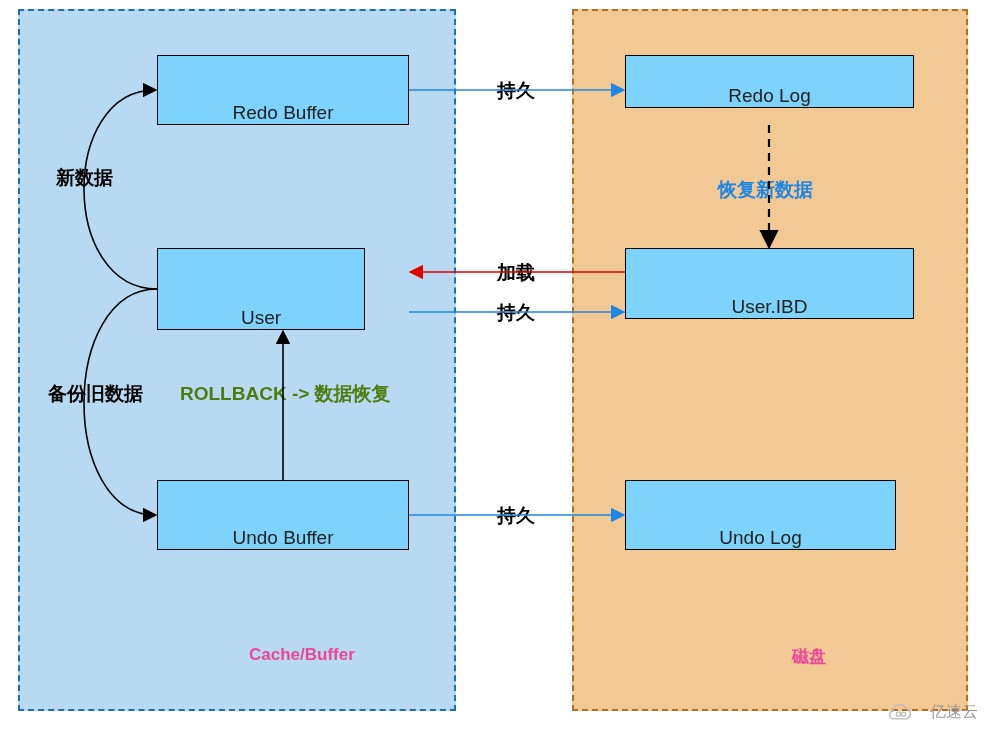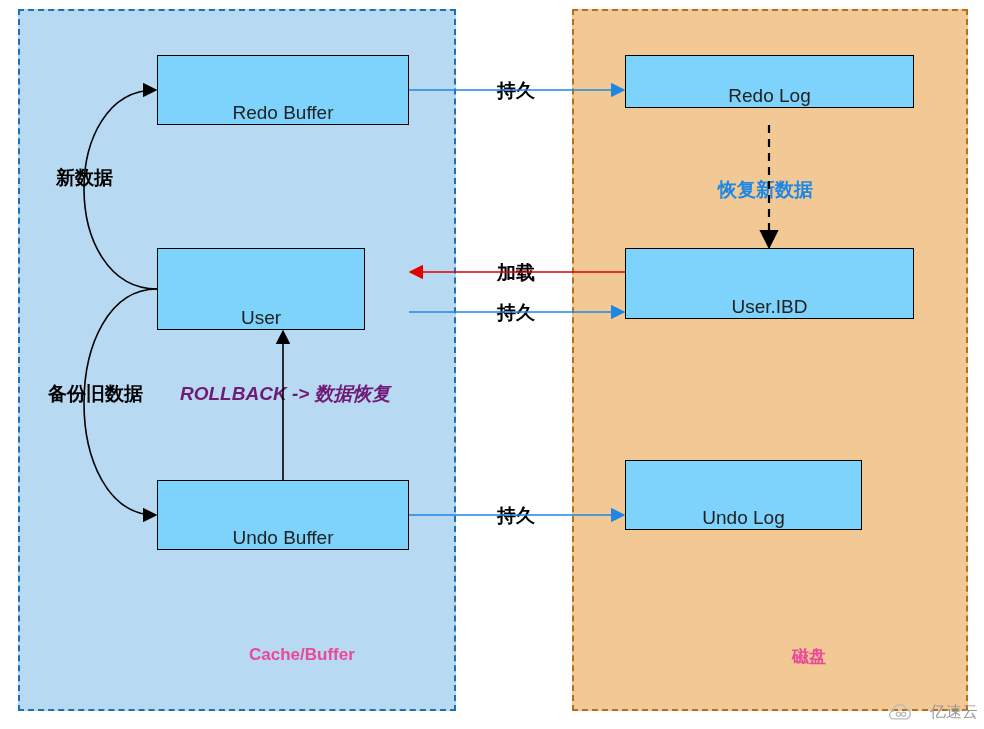--- a/index.html
+++ b/index.html
@@ -82,30 +82,30 @@
 <div class="node" style="left:157px; top:480px; width:252px; height:70px;">
     <span>Undo Buffer</span>
   </div>
 
 <div class="node" style="left:625px; top:55px;  width:289px; height:53px;">
     <span>Redo Log</span>
   </div>
 <div class="node" style="left:625px; top:248px; width:289px; height:71px;">
     <span>User.IBD</span>
   </div>
-<div class="node" style="left:625px; top:460px; width:237px; height:70px;">
+<div class="node" style="left:625px; top:480px; width:271px; height:70px;">
     <span>Undo Log</span>
   </div>
 
 <div class="region-label" style="left:205px; top:645px;">Cache/Buffer</div>
 <div class="region-label" style="left:748px; top:645px;">磁盘</div>
 
 <div class="edge-label" style="left:56px;  top:165px;">新数据</div>
 <div class="edge-label" style="left:48px;  top:381px;">备份旧数据</div>
-<div class="edge-label" style="left:180px; top:381px; color:#701a75;font-style:italic;">ROLLBACK -&gt; 数据恢复</div>
+<div class="edge-label" style="left:180px; top:381px; color:#4d7c0f;">ROLLBACK -&gt; 数据恢复</div>
 
 <div class="edge-label" style="left:497px; top:78px;">持久</div>
 <div class="edge-label" style="left:497px; top:260px;">加载</div>
 <div class="edge-label" style="left:497px; top:300px;">持久</div>
 <div class="edge-label" style="left:497px; top:503px;">持久</div>
 
 <div class="edge-label" style="left:718px; top:177px; color:#1e87e5;">恢复新数据</div>
 
 <svg class="overlay">
   <defs>

